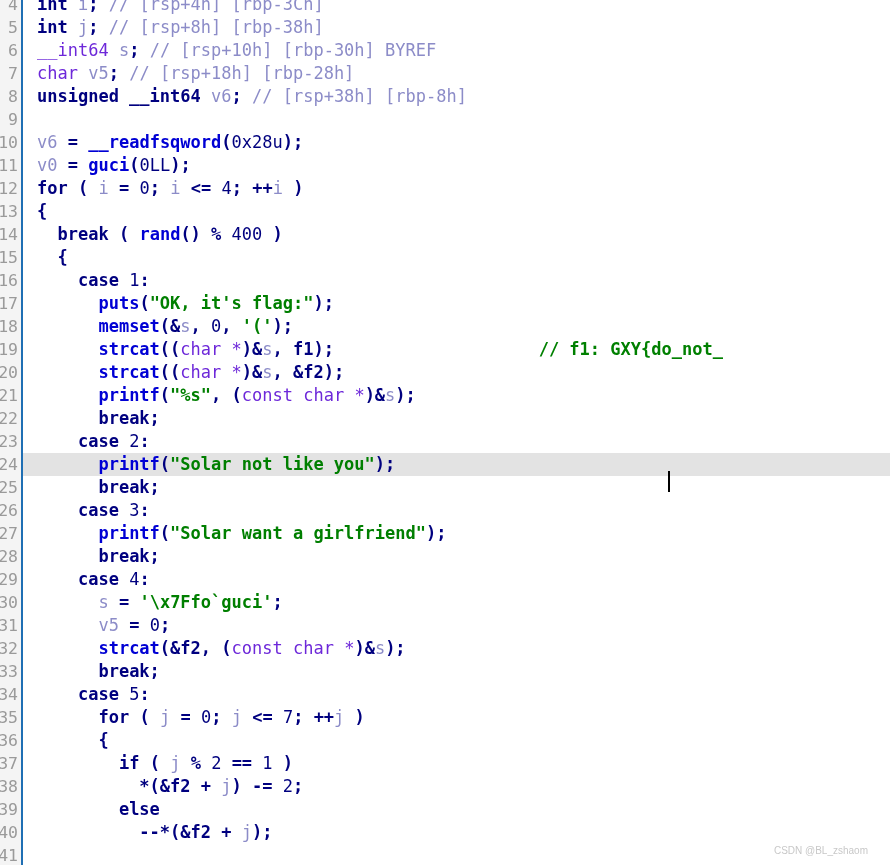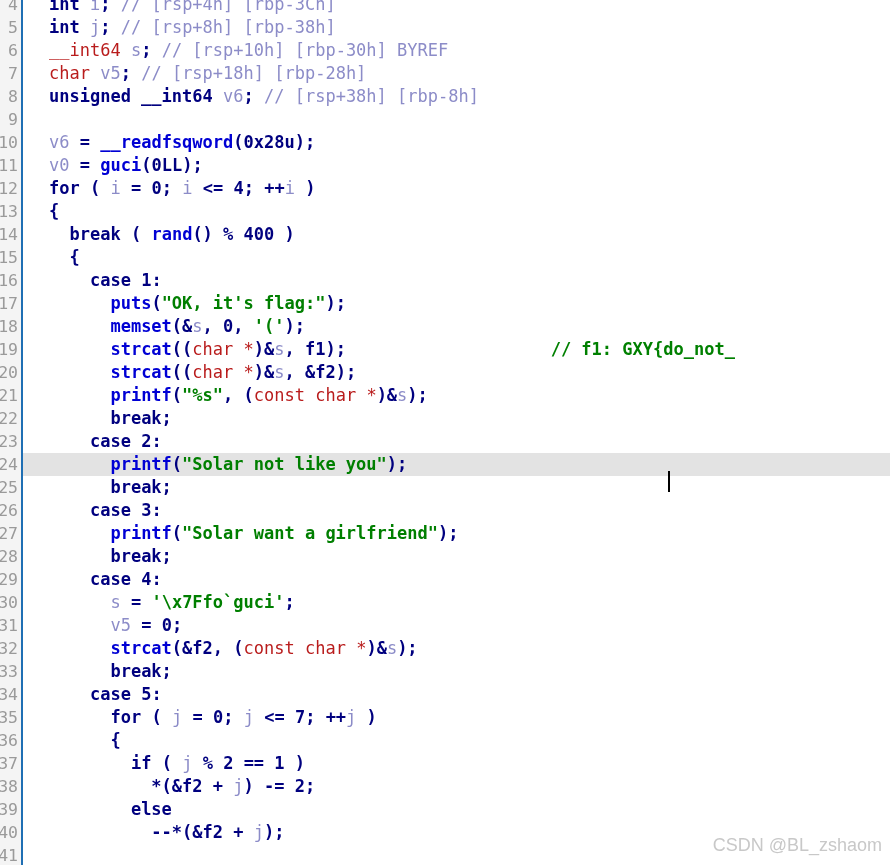--- a/index.html
+++ b/index.html
@@ -54,21 +54,21 @@
     top: 0;
     width: 2px;
     height: 865px;
     background: #1f6fb4;
     z-index: 4;
   }
 
   
   .code {
     position: absolute;
-    left: 16px;
+    left: 4px;
     top: 0;
     width: 781px;
     height: 865px;
     z-index: 1;
   }
   .line {
     position: relative;
     height: 23px;
     line-height: 23px;
     white-space: pre;
@@ -91,46 +91,46 @@
     position: absolute;
     left: 0;
     top: -7px;
     width: 890px;
   }
 
   
   .k   { color: #00007f; font-weight: bold; }   
   .fn  { color: #0000d4; font-weight: bold; text-align: right; }   
   .var { color: #8c8cc8; }                      
-  .num { color: #00007f; font-weight: bold; }   
+  .num { color: #00007f; font-weight: normal; }   
   .str { color: #007f00; font-weight: bold; }   
   .cmt { color: #8c8cc8; }                      
   .cmtg{ color: #008000; font-weight: bold; }   
   .p   { color: #00007f; font-weight: bold; }   
-  .cast{ color: #b91c1c; }                      
+  .cast{ color: #6d28d9; }                      
   .glob{ color: #00007f; font-weight: bold; }   
 
   
   .caret {
     position: absolute;
     left: 668px;
     top: 471px;
     width: 2px;
     height: 21px;
     background: #000000;
     z-index: 6;
   }
 
   
   .watermark {
     position: absolute;
-    right: 8px;
+    right: 22px;
     bottom: 9px;
     font-family: "Liberation Sans", sans-serif;
-    font-size: 18px;
+    font-size: 10px;
     color: #c8c8c8;
     z-index: 7;
     white-space: pre;
   }
 </style>
 </head>
 <body>
 
 <div id="app">
 

